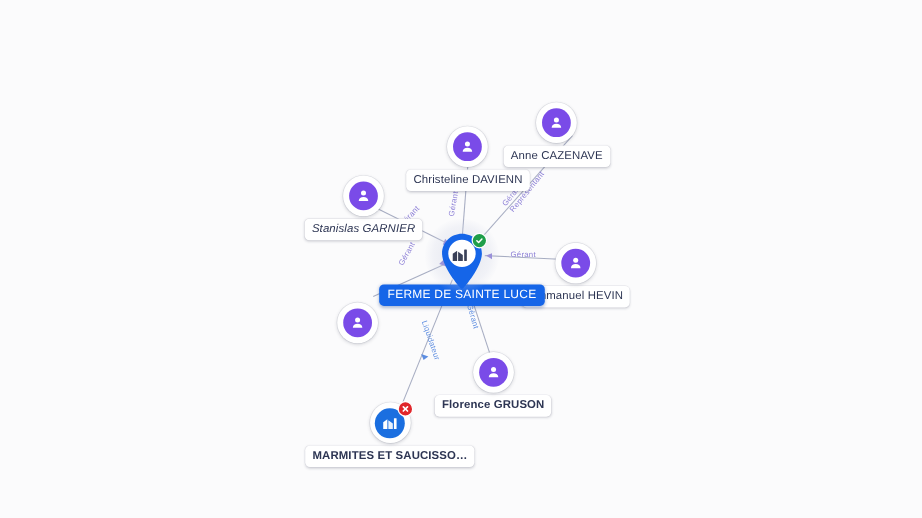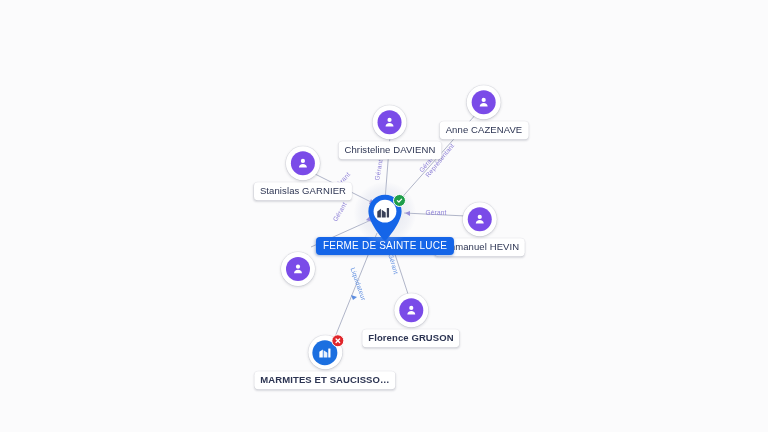--- a/index.html
+++ b/index.html
@@ -217,35 +217,35 @@
           <svg viewBox="0 0 24 24" fill="#fff">
               <circle cx="12" cy="8" r="3.6"></circle>
               <path d="M5.2 19.2c0-3.6 3-5.8 6.8-5.8s6.8 2.2 6.8 5.8z"></path>
             </svg>
         </div>
       </div>
     </div>
     <div class="node-label">Christeline DAVIENN</div>
   </div>
 
-  <div class="node" style="left:484px; top:112px;text-align:right;">
+  <div class="node" style="left:464px; top:112px;text-align:right;">
     <div class="node-halo">
       <div class="person-ring">
         <div class="person-disc">
           <svg viewBox="0 0 24 24" fill="#fff">
               <circle cx="12" cy="8" r="3.6"></circle>
               <path d="M5.2 19.2c0-3.6 3-5.8 6.8-5.8s6.8 2.2 6.8 5.8z"></path>
             </svg>
         </div>
       </div>
     </div>
     <div class="node-label">Anne CAZENAVE</div>
   </div>
 
-  <div class="node" style="left:303px; top:173px;">
+  <div class="node" style="left:303px; top:173px;font-style:italic;">
     <div class="node-halo">
       <div class="person-ring">
         <div class="person-disc">
           <svg viewBox="0 0 24 24" fill="#fff">
               <circle cx="12" cy="8" r="3.6"></circle>
               <path d="M5.2 19.2c0-3.6 3-5.8 6.8-5.8s6.8 2.2 6.8 5.8z"></path>
             </svg>
         </div>
       </div>
     </div>

